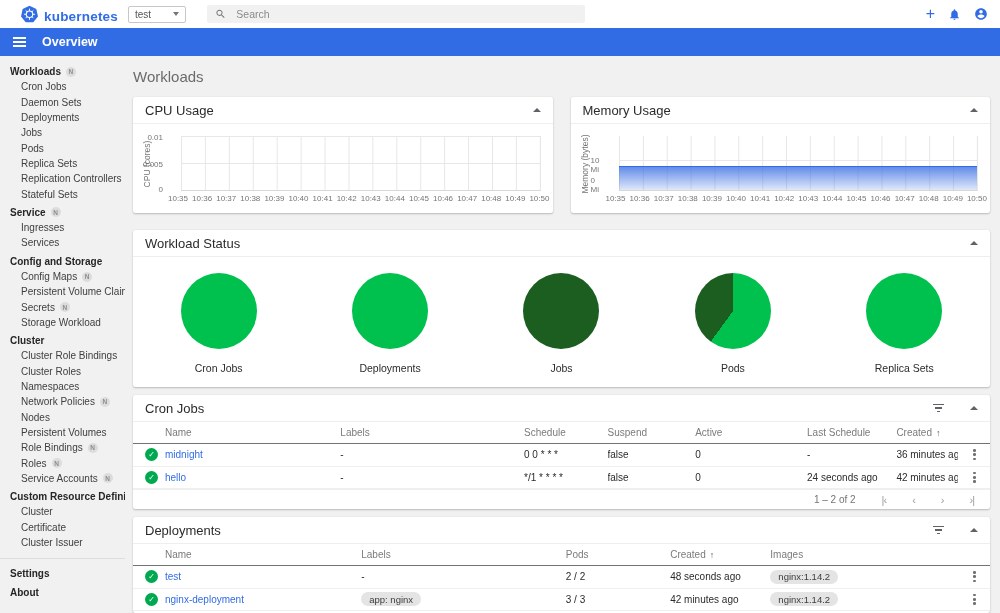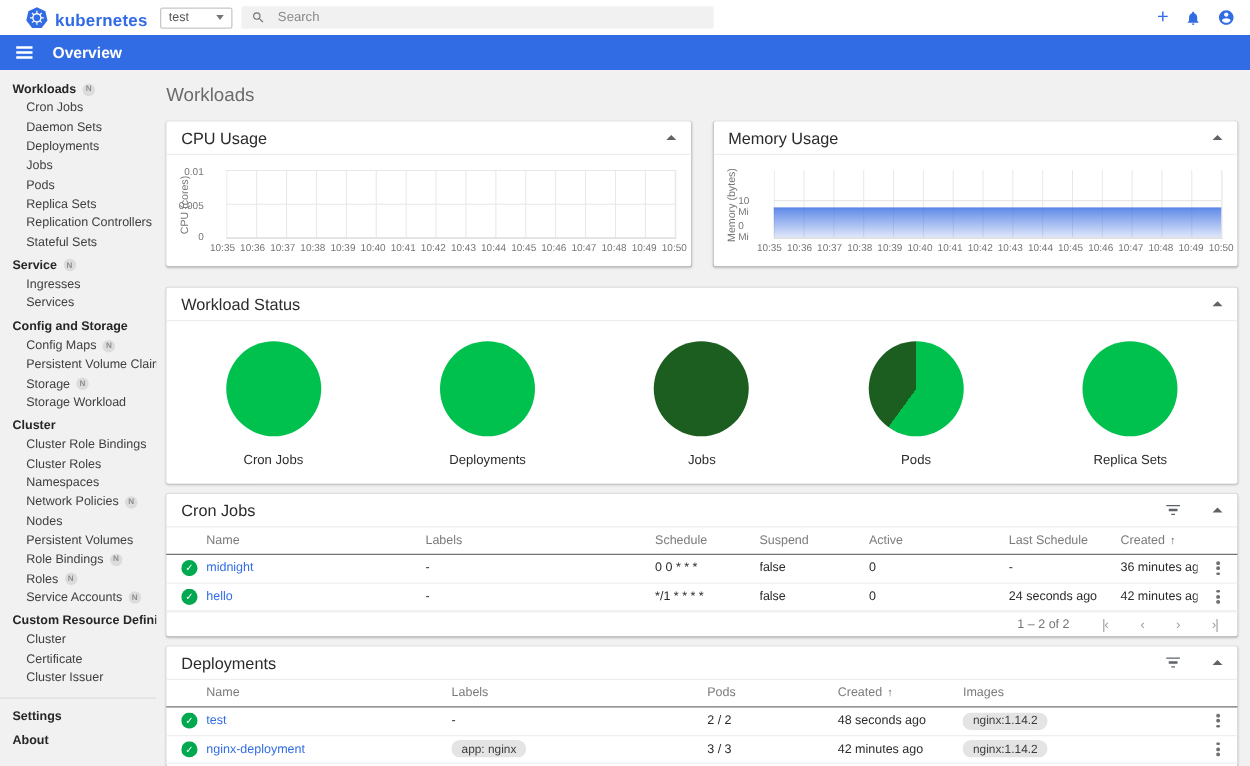--- a/index.html
+++ b/index.html
@@ -6,21 +6,21 @@
   html,body { width:1000px; height:613px; }
   body { font-family:"Liberation Sans","DejaVu Sans",sans-serif; }
   .app { position:relative; width:1000px; height:613px; background:#f1f1f1; overflow:hidden; }
 
   
   .topbar { position:absolute; top:0; left:0; right:0; height:28px; background:#fff; display:flex; align-items:center; }
   .logo { display:flex; align-items:flex-end; gap:5px; padding-left:20px; width:120px; cursor:pointer; }
   .logo-text { color:#326ce5; font-weight:bold; font-size:13.5px; letter-spacing:.2px; }
   .ns-select { width:58px; height:17px; border:1px solid #c7c7c7; border-radius:2px; display:flex; align-items:center; justify-content:space-between; padding:0 6px; font-size:10px; color:#555; margin-left:8px; cursor:pointer; background:#fff; }
   .caret-down { width:0; height:0; border-left:3.5px solid transparent; border-right:3.5px solid transparent; border-top:4px solid #757575; }
-  .searchbar { margin-left:7px; width:378px; height:18px; background:#f1f1f1; border-radius:2px; display:flex; align-items:center; padding:0 8px; gap:10px; }
+  .searchbar { margin-left:21px; width:378px; height:18px; background:#f1f1f1; border-radius:2px; display:flex; align-items:center; padding:0 8px; gap:10px; }
   .searchbar input { border:none; outline:none; background:transparent; font-size:10.5px; color:#333; width:100%; font-family:inherit; }
   .searchbar input::placeholder { color:#8a8a8a; }
   .top-actions { margin-left:auto; display:flex; align-items:center; gap:13px; padding-right:12px; }
   .plus-btn { color:#326ce5; font-size:16px; font-weight:400; line-height:14px; cursor:pointer; }
   .icon-btn { cursor:pointer; display:flex; }
 
   
   .navbar { position:absolute; top:28px; left:0; right:0; height:28px; background:#326ce5; display:flex; align-items:center; padding-left:10px; gap:13px; }
   .hamburger { display:flex; flex-direction:column; gap:2.5px; cursor:pointer; padding:3px; }
   .hamburger i { display:block; width:13px; height:1.8px; background:#fff; }
@@ -280,21 +280,21 @@
 
         <div class="side-item sub">
           <span>Persistent Volume Claims</span>
 
         </div>
       </div>
 
       <div>
 
         <div class="side-item sub">
-          <span>Storage</span>
+          <span>Secrets</span>
           <span class="side-badge">N</span>
         </div>
       </div>
 
       <div>
 
         <div class="side-item sub">
           <span>Storage Workload</span>
 
         </div>

